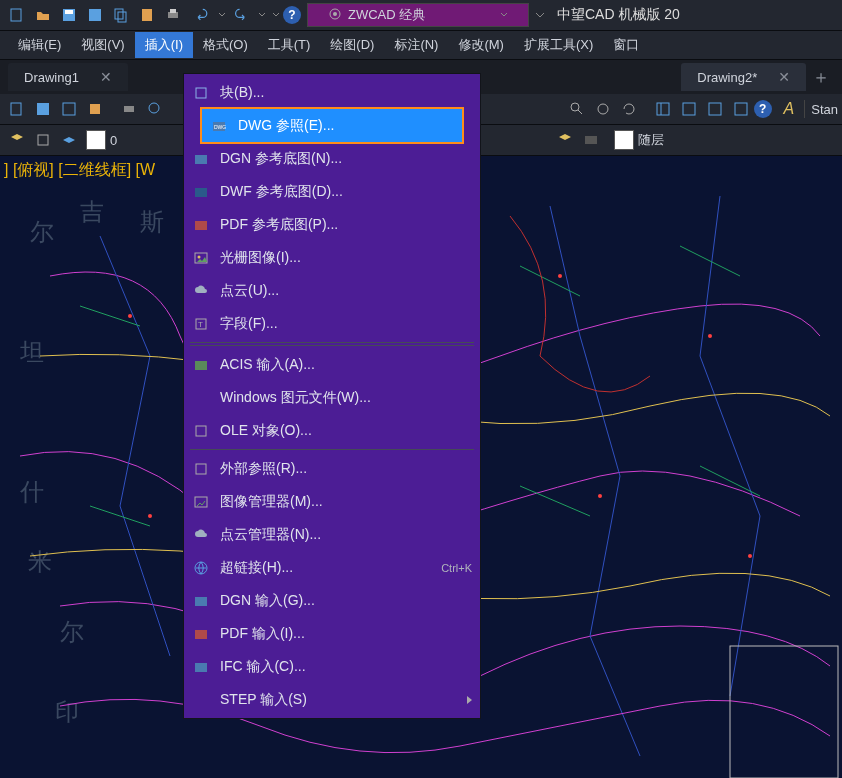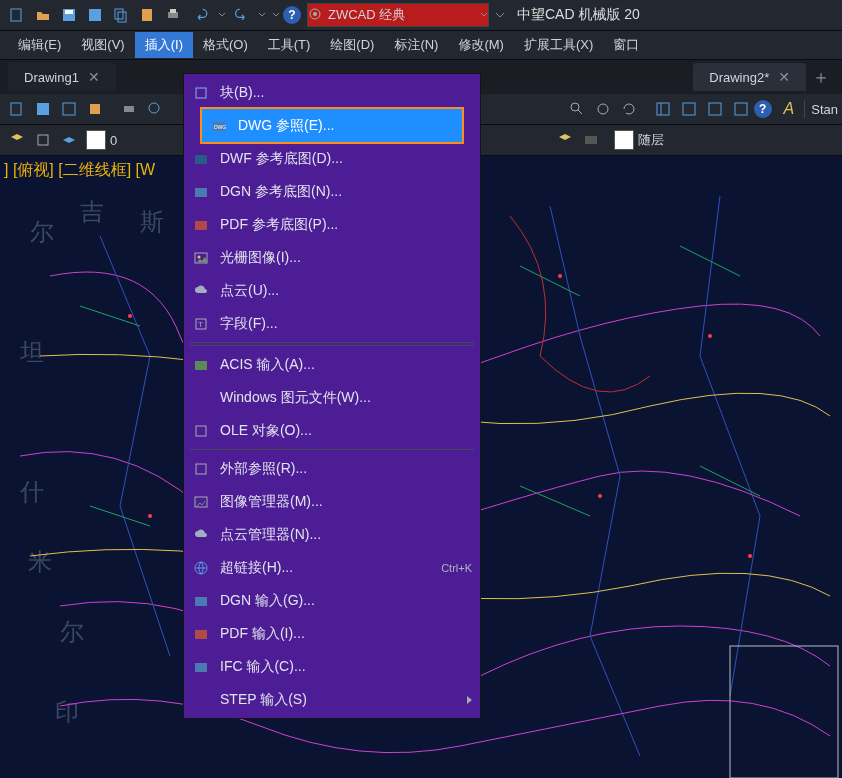--- a/index.html
+++ b/index.html
@@ -3,39 +3,39 @@
 <meta charset="utf-8">
 <style>
 html,body{margin:0;padding:0;width:842px;height:778px;background:#1a1d24;font-family:"Microsoft YaHei",Arial,sans-serif;font-size:13px;color:#d0d4dc;overflow:hidden;position:relative}
 .toolbar{height:30px;background:#232730;display:flex;align-items:center;padding:0 4px;border-bottom:1px solid #0a0c10}
 .tb-icon{width:22px;height:22px;margin:0 2px;display:flex;align-items:center;justify-content:center;border-radius:2px}
 .tb-sep{width:3px}
 .menubar{height:28px;background:#232730;display:flex;align-items:center;padding:0 8px;border-bottom:1px solid #0a0c10}
 .menu-item{padding:4px 10px;color:#d0d4dc}
 .menu-item.active{background:#3478d6;color:#fff}
 .tabbar{height:34px;background:#1a1d24;display:flex;align-items:center;padding:0 8px}
-.tab{padding:6px 16px;background:#2a2f3a;border-radius:3px 3px 0 0;margin-right:2px;display:flex;align-items:center;gap:9px}
+.tab{padding:6px 16px;background:#2a2f3a;border-radius:3px 3px 0 0;margin-right:2px;display:flex;align-items:center;gap:21px}
 .tab.inactive{background:#1f232b}
 .tab-spacer{flex:1}
 .newtab{width:26px;height:26px;display:flex;align-items:center;justify-content:center;font-size:18px;color:#8a8f99}
 .secbar{height:30px;background:#232730;display:flex;align-items:center;padding:0 4px;border-bottom:1px solid #0a0c10}
 .thirdbar{height:30px;background:#232730;display:flex;align-items:center;padding:0 4px;border-bottom:1px solid #0a0c10}
 .colorbox{width:18px;height:18px;border:1px solid #555;background:#fff;margin:0 4px}
 .canvas-area{position:relative;height:626px;background:#0a1332;overflow:hidden}
 .status-txt{position:absolute;top:4px;left:4px;font-size:16px;color:#eab308;z-index:2}
 .dropdown{position:absolute;left:183px;top:73px;width:296px;background:#4c1d95;border:1px solid #12141a;z-index:100;padding:2px 0}
 .dd-item{display:flex;align-items:center;height:33px;padding:0 8px;position:relative}
 .dd-item.highlight{background:#1f8fff;border:2px solid #ff8c1a;margin:-2px 16px}
 .dd-icon{width:18px;height:18px;margin-right:10px;display:flex;align-items:center;justify-content:center}
 .dd-label{flex:1;color:#e0e4ec;font-size:14px}
 .dd-item.highlight .dd-label{color:#fff}
 .dd-shortcut{color:#b0b4bc;font-size:11px;}
 .dd-sep{height:1px;background:#454a56;margin:2px 6px}
 .dd-arrow{width:0;height:0;border-left:5px solid #aaa;border-top:4px solid transparent;border-bottom:4px solid transparent;margin-left:6px}
-.ws-combo{display:flex;align-items:center;background:#b91c1c;border:1px solid #444;padding:2px 0;margin:0 6px;min-width:180px}
+.ws-combo{display:flex;align-items:center;background:#701a75;border:1px solid #444;padding:2px 20px;margin:0 6px;min-width:180px}
 .ws-combo .gear{margin-right:6px}
 .app-title{margin-left:12px;font-size:14px;color:#dcdcdc}
 svg.map{position:absolute;inset:0}
 .bg-label{position:absolute;color:#3a4860;font-size:24px;font-family:KaiTi,serif}
 .close-x{color:#8a8f99;font-size:14px}
 .help-circle{width:18px;height:18px;border-radius:50%;background:#2d5fb0;color:#fff;display:flex;align-items:center;justify-content:center;font-size:12px;font-weight:bold}
 </style>
 </head>
 <body>
 
@@ -311,32 +311,32 @@
         <svg width="16" height="16">
           <rect x="2" y="4" width="12" height="9" fill="#4a7ab0"></rect>
           <text x="3" y="11" font-size="5" fill="#fff">DWG</text>
         </svg>
       </div>
       <div class="dd-label">DWG 参照(E)...</div>
     </div>
     <div class="dd-item">
       <div class="dd-icon">
         <svg width="16" height="16">
+          <rect x="2" y="4" width="12" height="9" fill="#4a7ab0"></rect>
+        </svg>
+      </div>
+      <div class="dd-label">DGN 参考底图(N)...</div>
+    </div>
+    <div class="dd-item">
+      <div class="dd-icon">
+        <svg width="16" height="16">
           <rect x="2" y="4" width="12" height="9" fill="#2a5a8a"></rect>
         </svg>
       </div>
       <div class="dd-label">DWF 参考底图(D)...</div>
-    </div>
-    <div class="dd-item">
-      <div class="dd-icon">
-        <svg width="16" height="16">
-          <rect x="2" y="4" width="12" height="9" fill="#4a7ab0"></rect>
-        </svg>
-      </div>
-      <div class="dd-label">DGN 参考底图(N)...</div>
     </div>
     <div class="dd-item">
       <div class="dd-icon">
         <svg width="16" height="16">
           <rect x="2" y="4" width="12" height="9" fill="#b04a4a"></rect>
         </svg>
       </div>
       <div class="dd-label">PDF 参考底图(P)...</div>
     </div>
     <div class="dd-item">

